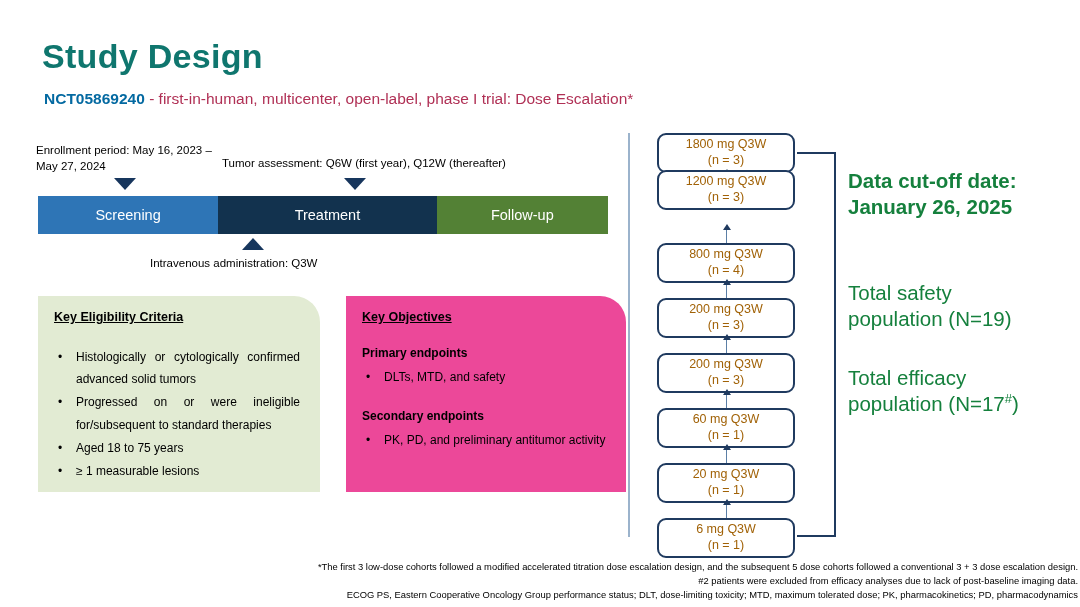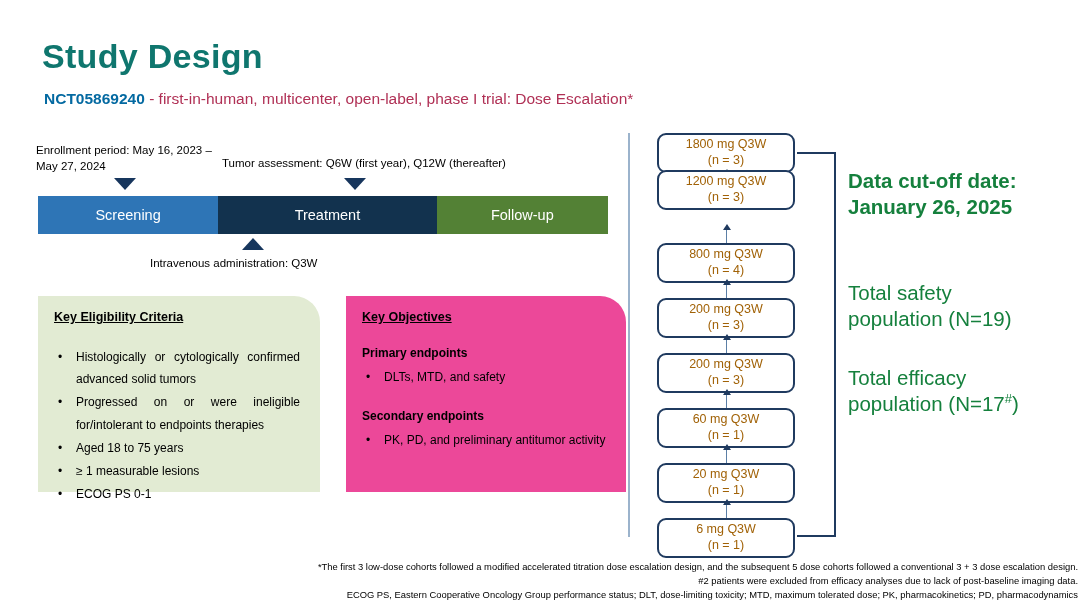--- a/index.html
+++ b/index.html
@@ -151,24 +151,23 @@
     <div class="tl-seg" id="seg-followup">Follow-up</div>
   </div>
 
   <div class="tri-up" id="tri-iv"></div>
   <div class="tl-note" id="iv-note">Intravenous administration: Q3W</div>
 
   <div class="info-box" id="elig-box">
     <div class="box-head">Key Eligibility Criteria</div>
     <ul class="blist">
       <li class="just">Histologically or cytologically confirmed advanced solid tumors</li>
-      <li class="just">Progressed on or were ineligible for/intolerant to  endpoints therapies</li>
+      <li class="just">Progressed on or were ineligible for/subsequent to  standard therapies</li>
       <li>Aged 18 to 75 years</li>
       <li> ≥ 1 measurable lesions</li>
-      <li>ECOG PS 0-1</li>
     </ul>
   </div>
 
   <div class="info-box" id="obj-box">
     <div class="box-head">Key Objectives</div>
     <div class="sub-head">Primary endpoints</div>
     <ul class="blist">
       <li>DLTs, MTD, and safety</li>
     </ul>
     <div class="gap"></div>

